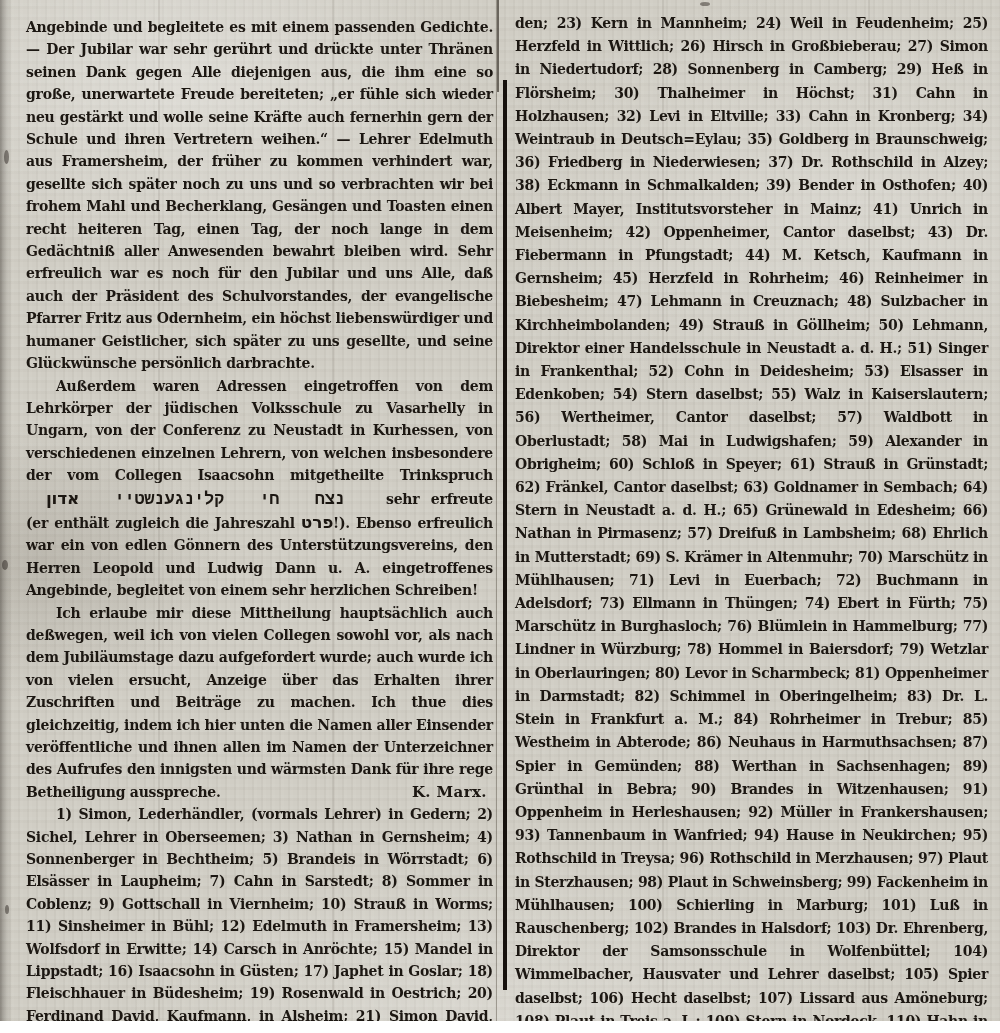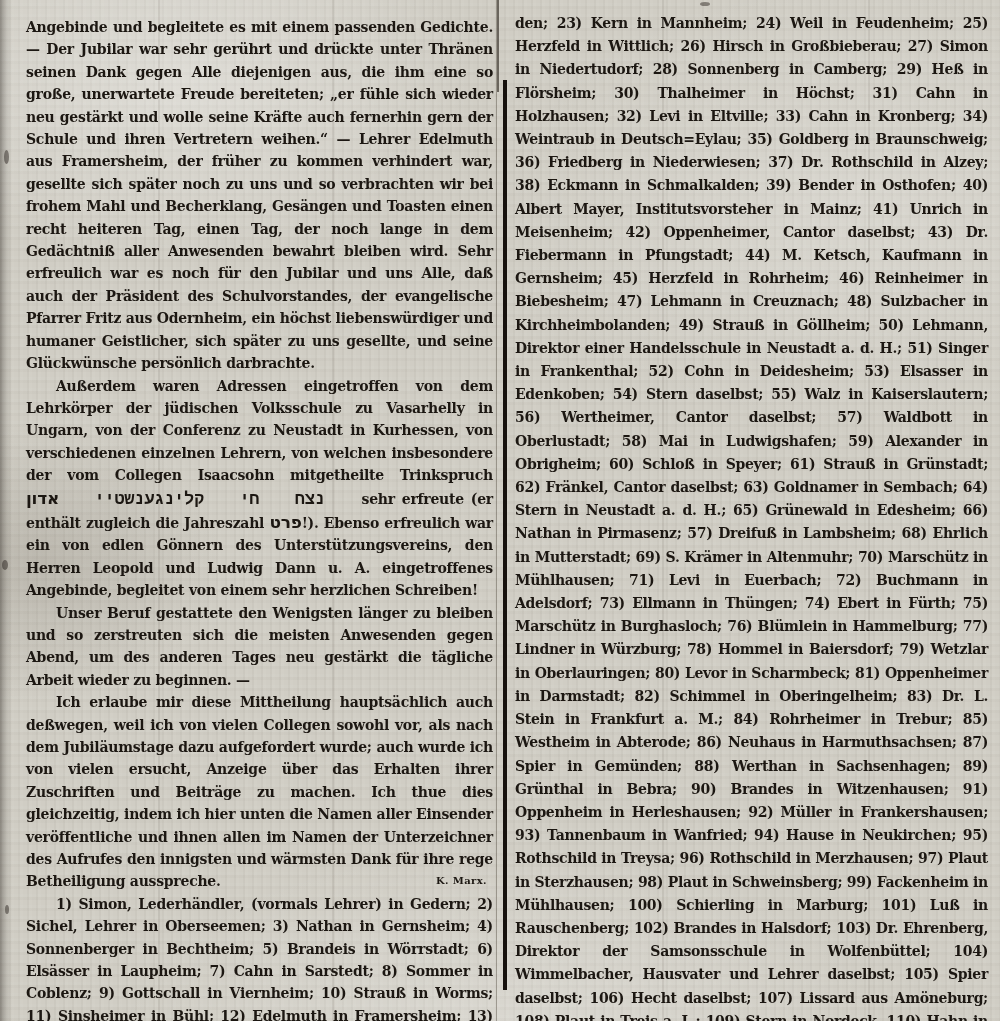--- a/index.html
+++ b/index.html
@@ -43,26 +43,26 @@
   .col-right p{line-height:23.2px;letter-spacing:-0.3px;}
   .indent{text-indent:30px;}
   .list-para{margin-top:20px;}
 
   .heb{
     font-family:"DejaVu Sans", sans-serif;
     font-size:17px;
     font-weight:bold;
     white-space:nowrap;
   }
-  .heb-word{display:inline-block;}
+  .heb-word{display:inline-block;margin-left:20px;}
   .heb-word + .heb-word{margin-left:.32em;font-family:Liberation Mono, monospace;}
   .sig{
     float:right;
     font-weight:bold;
-    font-size:10px;
+    font-size:15px;
     letter-spacing:.4px;
     padding-right:6px;
   }
 </style>
 </head>
 <body>
 
 <div id="page">
 
   <div class="edge-left"></div>
@@ -77,21 +77,20 @@
 
   <div class="rule-thin"></div>
   <div class="rule-thin-top"></div>
   <div class="rule-thick"></div>
 
   <div class="col col-left">
     <p><span>Angebinde und begleitete es mit einem passenden Gedichte. — Der Jubilar war sehr gerührt und drückte unter Thränen seinen Dank gegen Alle diejenigen aus, die ihm eine so große, unerwartete Freude bereiteten; „er fühle sich wieder neu gestärkt und wolle seine Kräfte auch fernerhin gern der Schule und ihren Vertretern weihen.“ — Lehrer Edelmuth aus Framersheim, der früher zu kommen verhindert war, gesellte sich später noch zu uns und so verbrachten wir bei frohem Mahl und Becherklang, Gesängen und Toasten einen recht heiteren Tag, einen Tag, der noch lange in dem Gedächtniß aller Anwesenden bewahrt bleiben wird. Sehr erfreulich war es noch für den Jubilar und uns Alle, daß auch der Präsident des Schulvorstandes, der evangelische Pfarrer Fritz aus Odernheim, ein höchst liebenswürdiger und humaner Geistlicher, sich später zu uns gesellte, und seine Glückwünsche persönlich darbrachte.</span></p>
 
     <p class="indent"><span>Außerdem waren Adressen eingetroffen von dem Lehrkörper der jüdischen Volksschule zu Vasarhelly in Ungarn, von der Conferenz zu Neustadt in Kurhessen, von verschiedenen einzelnen Lehrern, von welchen insbesondere der vom Collegen Isaacsohn mitgetheilte Trinkspruch </span><span class="heb"><span class="heb-word" dir="rtl">אדון</span><span class="heb-word" dir="rtl">קלינגענשטיי</span><span class="heb-word" dir="rtl">חי</span><span class="heb-word" dir="rtl">נצח</span></span><span> sehr erfreute (er enthält zugleich die Jahreszahl </span><span class="heb" dir="rtl">פרט</span><span>!). Ebenso erfreulich war ein von edlen Gönnern des Unterstützungsvereins, den Herren Leopold und Ludwig Dann u. A. eingetroffenes Angebinde, begleitet von einem sehr herzlichen Schreiben!</span></p>
 
-    <p class="indent"><span>Unser Beruf gestattete den Wenigsten länger zu bleiben und so zerstreuten sich die meisten Anwesenden gegen Abend, um des anderen Tages neu gestärkt die tägliche Arbeit wieder zu beginnen. —</span></p>
 
     <p class="indent"><span>Ich erlaube mir diese Mittheilung hauptsächlich auch deßwegen, weil ich von vielen Collegen sowohl vor, als nach dem Jubiläumstage dazu aufgefordert wurde; auch wurde ich von vielen ersucht, Anzeige über das Erhalten ihrer Zuschriften und Beiträge zu machen. Ich thue dies gleichzeitig, indem ich hier unten die Namen aller Einsender veröffentliche und ihnen allen im Namen der Unterzeichner des Aufrufes den innigsten und wärmsten Dank für ihre rege Betheiligung ausspreche.</span> <span class="sig">K. Marx.</span></p>
 
     <p class="indent list-para"><span>1) Simon, Lederhändler, (vormals Lehrer) in Gedern; 2) Sichel, Lehrer in Oberseemen; 3) Nathan in Gernsheim; 4) Sonnenberger in Bechtheim; 5) Brandeis in Wörrstadt; 6) Elsässer in Laupheim; 7) Cahn in Sarstedt; 8) Sommer in Coblenz; 9) Gottschall in Viernheim; 10) Strauß in Worms; 11) Sinsheimer in Bühl; 12) Edelmuth in Framersheim; 13) Wolfsdorf in Erwitte; 14) Carsch in Anröchte; 15) Mandel in Lippstadt; 16) Isaacsohn in Güsten; 17) Japhet in Goslar; 18) Fleischhauer in Büdesheim; 19) Rosenwald in Oestrich; 20) Ferdinand David, Kaufmann, in Alsheim; 21) Simon David, deßgl., daselbst; 22) Sommer in Ver=</span></p>
   </div>
 
   <div class="col col-right">
     <p><span>den; 23) Kern in Mannheim; 24) Weil in Feudenheim; 25) Herzfeld in Wittlich; 26) Hirsch in Großbieberau; 27) Simon in Niedertudorf; 28) Sonnenberg in Camberg; 29) Heß in Flörsheim; 30) Thalheimer in Höchst; 31) Cahn in Holzhausen; 32) Levi in Eltville; 33) Cahn in Kronberg; 34) Weintraub in Deutsch=Eylau; 35) Goldberg in Braunschweig; 36) Friedberg in Niederwiesen; 37) Dr. Rothschild in Alzey; 38) Eckmann in Schmalkalden; 39) Bender in Osthofen; 40) Albert Mayer, Institutsvorsteher in Mainz; 41) Unrich in Meisenheim; 42) Oppenheimer, Cantor daselbst; 43) Dr. Fiebermann in Pfungstadt; 44) M. Ketsch, Kaufmann in Gernsheim; 45) Herzfeld in Rohrheim; 46) Reinheimer in Biebesheim; 47) Lehmann in Creuznach; 48) Sulzbacher in Kirchheimbolanden; 49) Strauß in Göllheim; 50) Lehmann, Direktor einer Handelsschule in Neustadt a. d. H.; 51) Singer in Frankenthal; 52) Cohn in Deidesheim; 53) Elsasser in Edenkoben; 54) Stern daselbst; 55) Walz in Kaiserslautern; 56) Wertheimer, Cantor daselbst; 57) Waldbott in Oberlustadt; 58) Mai in Ludwigshafen; 59) Alexander in Obrigheim; 60) Schloß in Speyer; 61) Strauß in Grünstadt; 62) Fränkel, Cantor daselbst; 63) Goldnamer in Sembach; 64) Stern in Neustadt a. d. H.; 65) Grünewald in Edesheim; 66) Nathan in Pirmasenz; 57) Dreifuß in Lambsheim; 68) Ehrlich in Mutterstadt; 69) S. Krämer in Altenmuhr; 70) Marschütz in Mühlhausen; 71) Levi in Euerbach; 72) Buchmann in Adelsdorf; 73) Ellmann in Thüngen; 74) Ebert in Fürth; 75) Marschütz in Burghasloch; 76) Blümlein in Hammelburg; 77) Lindner in Würzburg; 78) Hommel in Baiersdorf; 79) Wetzlar in Oberlauringen; 80) Levor in Scharmbeck; 81) Oppenheimer in Darmstadt; 82) Schimmel in Oberingelheim; 83) Dr. L. Stein in Frankfurt a. M.; 84) Rohrheimer in Trebur; 85) Westheim in Abterode; 86) Neuhaus in Harmuthsachsen; 87) Spier in Gemünden; 88) Werthan in Sachsenhagen; 89) Grünthal in Bebra; 90) Brandes in Witzenhausen; 91) Oppenheim in Herleshausen; 92) Müller in Frankershausen; 93) Tannenbaum in Wanfried; 94) Hause in Neukirchen; 95) Rothschild in Treysa; 96) Rothschild in Merzhausen; 97) Plaut in Sterzhausen; 98) Plaut in Schweinsberg; 99) Fackenheim in Mühlhausen; 100) Schierling in Marburg; 101) Luß in Rauschenberg; 102) Brandes in Halsdorf; 103) Dr. Ehrenberg, Direktor der Samsonsschule in Wolfenbüttel; 104) Wimmelbacher, Hausvater und Lehrer daselbst; 105) Spier daselbst; 106) Hecht daselbst; 107) Lissard aus Amöneburg; 108) Plaut in Treis a. L.; 109) Stern in Nordeck, 110) Hahn in Holzhausen; 111) Ehrlich in Berkach; 112) Westheim in Abterode für einen Ungenannten; 112) L. Lehmann, Kaufmann in Homburg v. d. H.; 114) Mock in Abenheim; 115) Marx in Alsheim.</span></p>
   </div>
 

